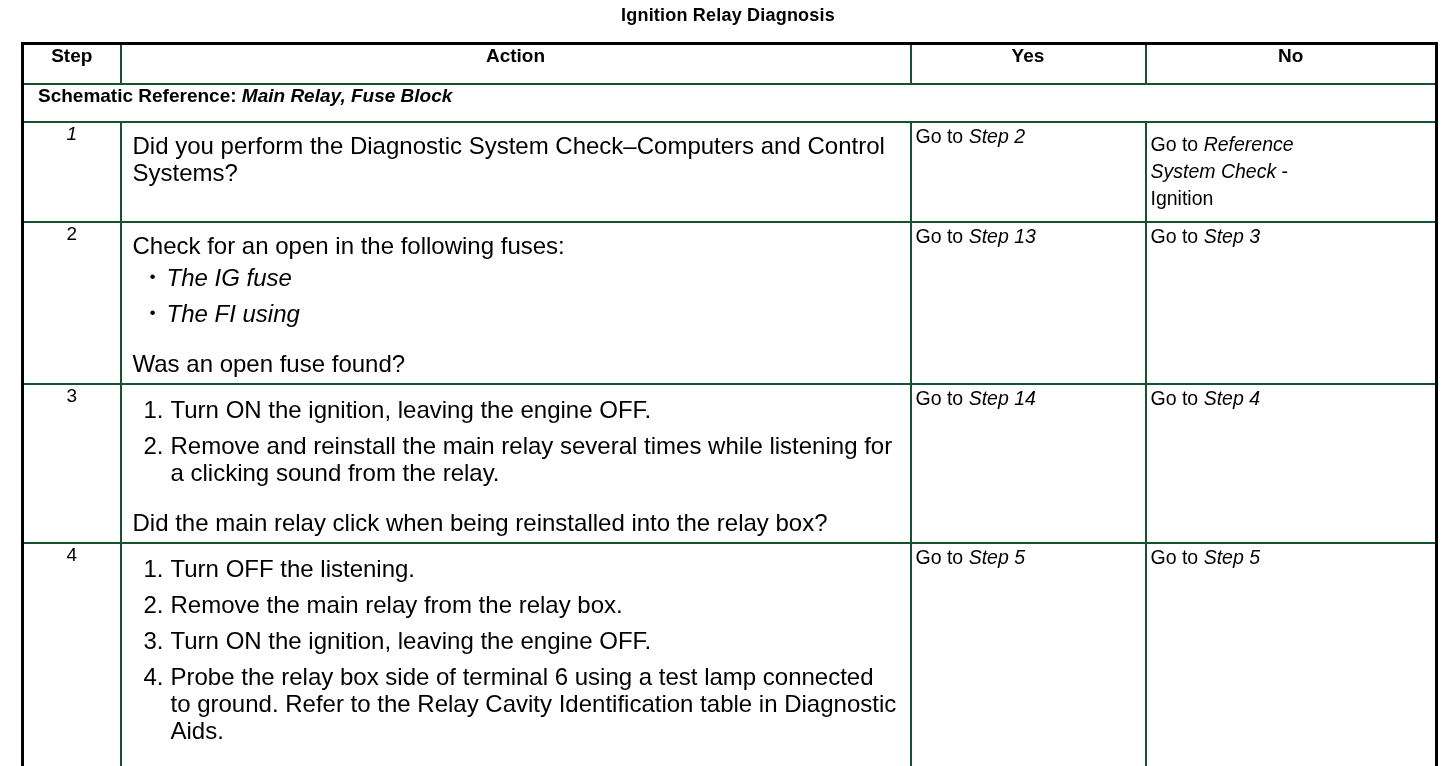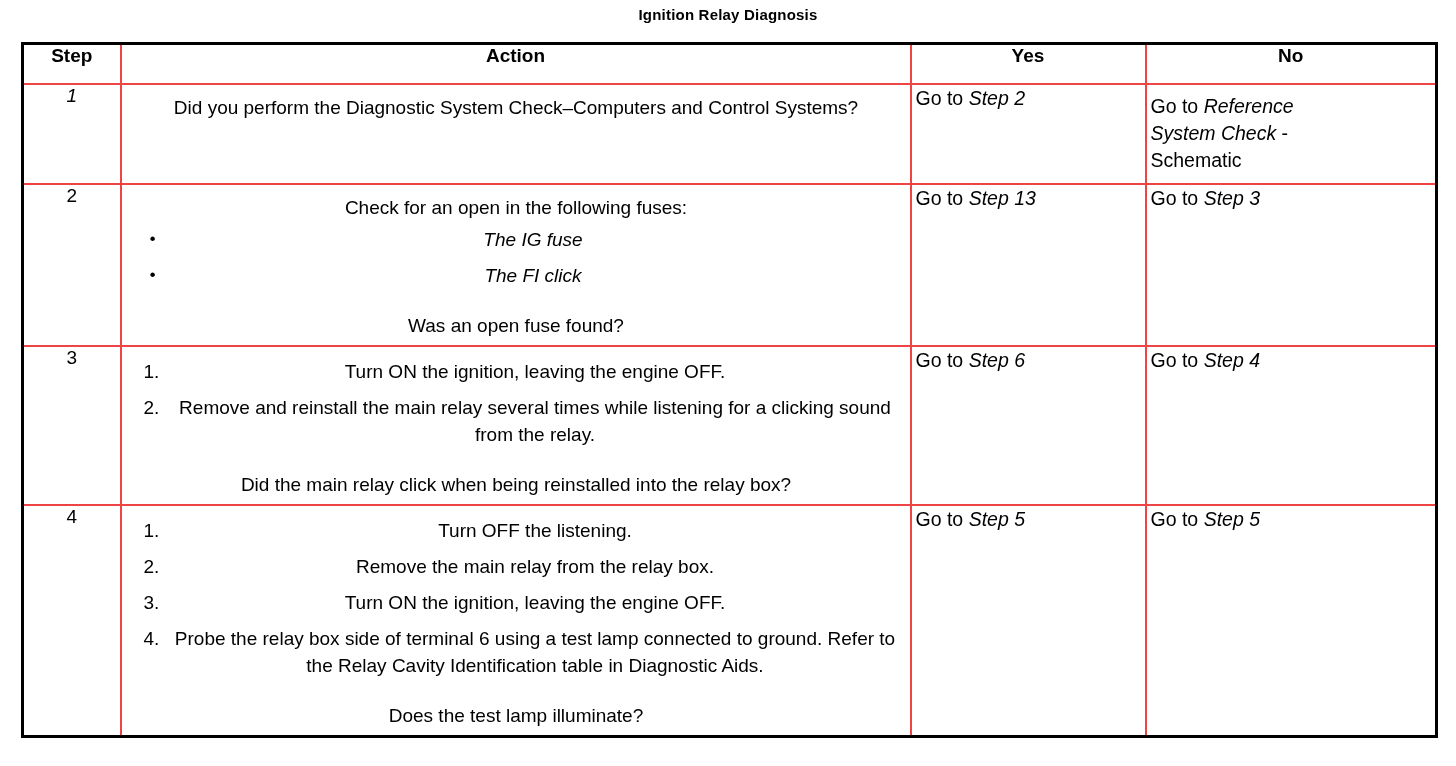--- a/index.html
+++ b/index.html
@@ -19,36 +19,36 @@
     position: relative;
     width: 1456px;
     height: 766px;
   }
   .doc-title {
     position: absolute;
     top: 0px;
     left: 0;
     width: 1456px;
     text-align: center;
-    font-size: 15px;
+    font-size: 18px;
     font-weight: bold;
     letter-spacing: 0.2px;
     line-height: 30px;
   }
   table.diag {
     position: absolute;
     top: 42px;
     left: 21px;
     width: 1414px;
     border-collapse: collapse;
     table-layout: fixed;
     border: 3px solid #000;
   }
   table.diag td, table.diag th {
-    border: 2px solid #ef4444;
+    border: 2px solid #14532d;
     padding: 0;
     vertical-align: top;
   }
   
   col.c-step   { width: 98px; }
   col.c-action { width: 790px; }
   col.c-yes    { width: 235px; }
   col.c-no     { width: 291px; }
 
   
@@ -77,23 +77,22 @@
     text-align: center;
     vertical-align: middle;
     font-size: 19px;
     font-weight: normal;
   }
   .stepnum.italic { font-style: italic; }
 
   
   .action {
     padding: 9px 10px 6px 11px !important;
-    font-size: 19px;
+    font-size: 24px;
     line-height: 27px;
-    text-align: center;
   }
   .action p { margin: 0 0 0 0; }
   .action .lead { margin-bottom: 2px; }
   .action ul.bullets {
     margin: 4px 0 4px 0;
     padding-left: 34px;
     list-style: none;
     font-style: italic;
   }
   .action ul.bullets li {
@@ -158,43 +157,46 @@
     </colgroup>
     <tbody>
 
       <tr>
         <th class="hdr">Step</th>
         <th class="hdr">Action</th>
         <th class="hdr">Yes</th>
         <th class="hdr">No</th>
       </tr>
 
+      <tr>
+        <td class="schem" colspan="4"><span>Schematic Reference:</span><span>&nbsp;</span><span class="ital">Main Relay, Fuse Block</span></td>
+      </tr>
 
       <tr>
         <td class="stepnum italic" style="height:98px">1</td>
         <td class="action">
           <p class="lead">Did you perform the Diagnostic System Check–Computers and Control Systems?</p>
         </td>
         <td class="ans">
           <span>Go to </span><span class="ital">Step 2</span>
         </td>
         <td class="ans toptext">
           <div class="nowrapline"><span>Go to </span><span class="ital">Reference</span></div>
           <div class="nowrapline"><span class="ital">System Check</span><span> -</span></div>
-          <div class="nowrapline"><span>Schematic</span></div>
+          <div class="nowrapline"><span>Ignition</span></div>
         </td>
       </tr>
 
       <tr>
         <td class="stepnum" style="height:142px">2</td>
         <td class="action">
           <p class="lead">Check for an open in the following fuses:</p>
           <ul class="bullets">
             <li>The IG fuse</li>
-            <li>The FI click</li>
+            <li>The FI using</li>
           </ul>
           <p class="tail">Was an open fuse found?</p>
         </td>
         <td class="ans">
           <span>Go to </span><span class="ital">Step 13</span>
         </td>
         <td class="ans">
           <span>Go to </span><span class="ital">Step 3</span>
         </td>
       </tr>
@@ -202,21 +204,21 @@
       <tr>
         <td class="stepnum" style="height:138px">3</td>
         <td class="action">
           <ol class="numbered">
             <li>Turn ON the ignition, leaving the engine OFF.</li>
             <li>Remove and reinstall the main relay several times while listening for a clicking sound from the relay.</li>
           </ol>
           <p class="tail">Did the main relay click when being reinstalled into the relay box?</p>
         </td>
         <td class="ans">
-          <span>Go to </span><span class="ital">Step 6</span>
+          <span>Go to </span><span class="ital">Step 14</span>
         </td>
         <td class="ans">
           <span>Go to </span><span class="ital">Step 4</span>
         </td>
       </tr>
 
       <tr>
         <td class="stepnum" style="height:228px">4</td>
         <td class="action">
           <ol class="numbered">

